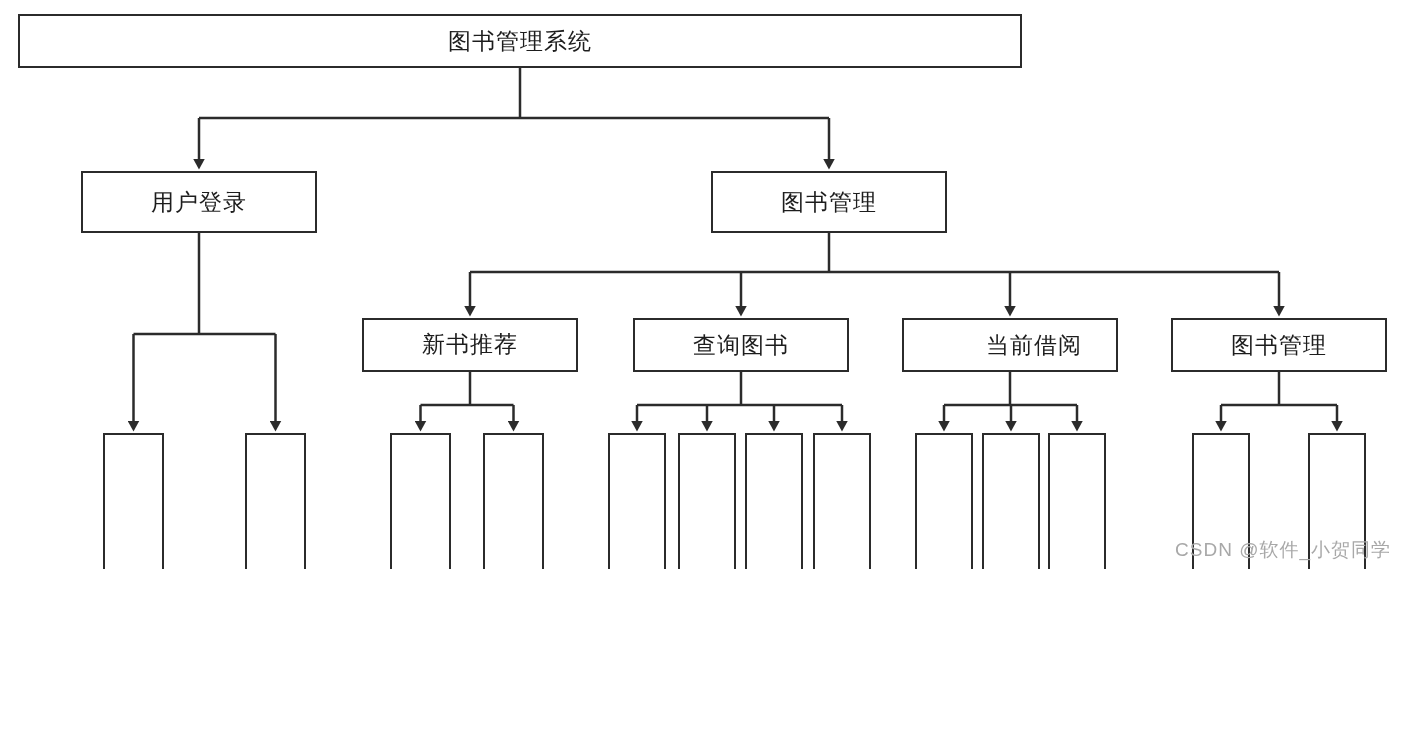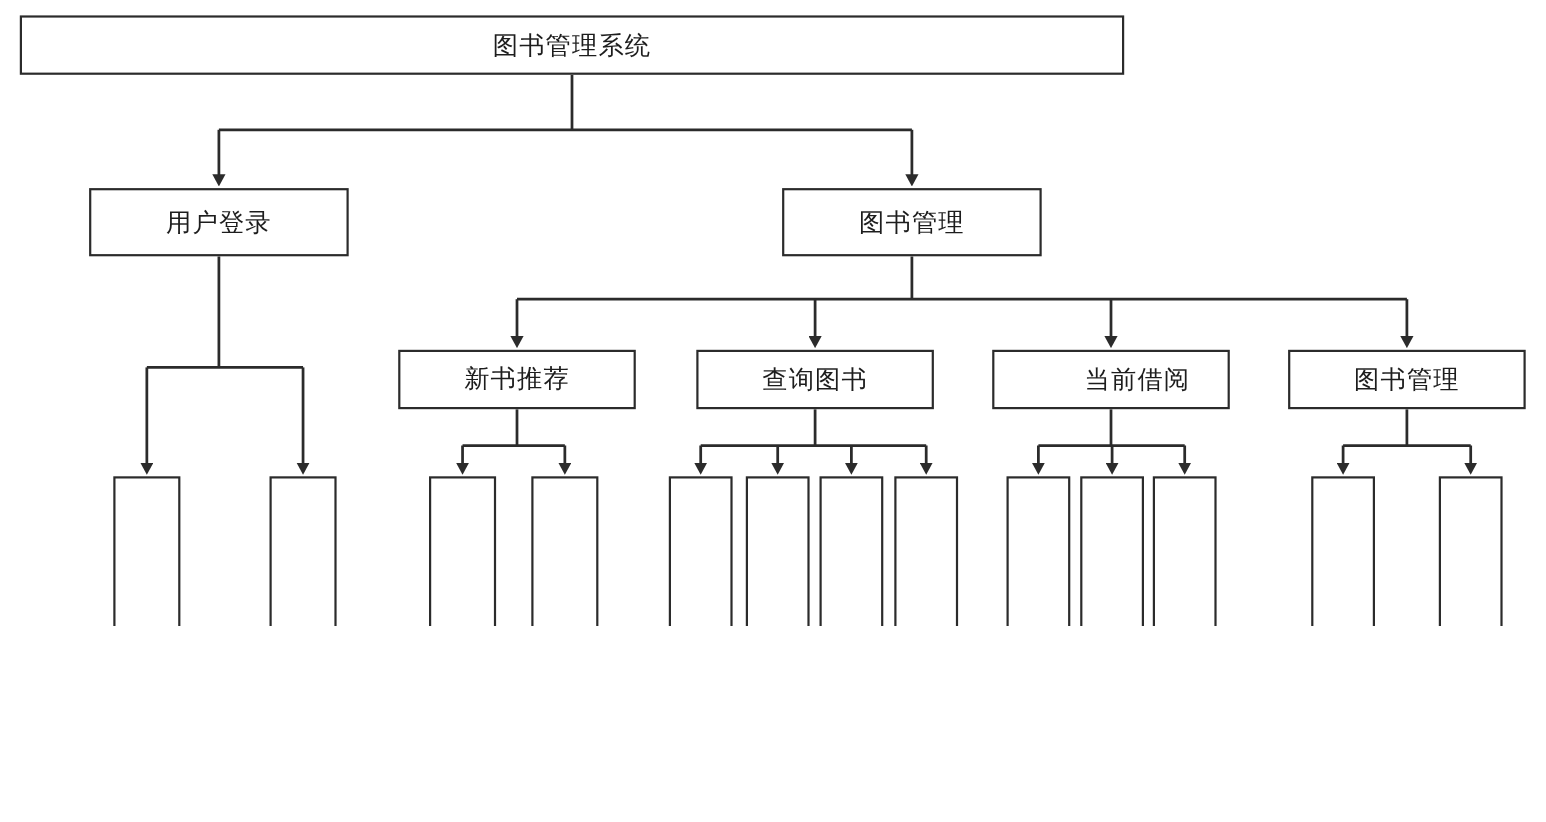--- a/index.html
+++ b/index.html
@@ -164,13 +164,14 @@
         <span class="lbl">确认归还（管理员）</span>
       </div>
       <div class="node leaf" style="left: 1192px; top: 433px; width: 58px; height: 302px;">
         <span class="lbl">新增借阅记录</span>
       </div>
       <div class="node leaf" style="left: 1308px; top: 433px; width: 58px; height: 302px;">
         <span class="lbl">查询借阅记录</span>
       </div>
     </div>
 
+  <div id="watermark">CSDN @软件_小贺同学</div>
 </div>
 
 </body></html>

